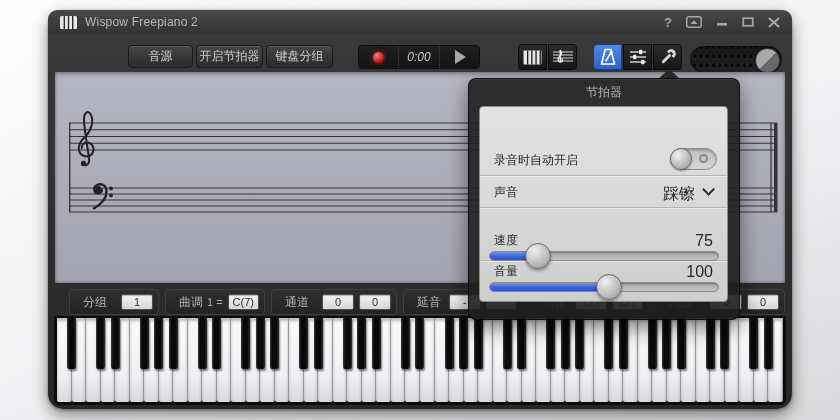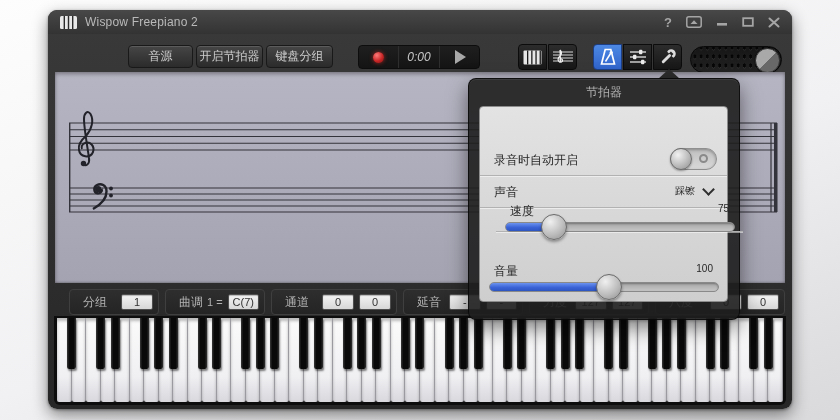--- a/index.html
+++ b/index.html
@@ -5,21 +5,21 @@
   * { margin:0; padding:0; box-sizing:border-box; }
   html,body { width:840px; height:420px; overflow:hidden; }
   body {
     font-family:"Liberation Sans","DejaVu Sans",sans-serif;
     background:linear-gradient(160deg,#fdfdfd 0%,#f1f1f3 55%,#d9d9db 100%);
     position:relative;
   }
   .app-window {
     position:absolute; left:48px; top:10px; width:744px; height:399px;
     background:linear-gradient(#3a3a3a,#262626);
-    border-radius:9px;
+    border-radius:15px;
     box-shadow:0 6px 16px rgba(0,0,0,.45), 0 1px 3px rgba(0,0,0,.4);
   }
   
   .titlebar { position:absolute; left:0; top:0; right:0; height:24px;
     background:linear-gradient(#484848,#333);
     border-radius:9px 9px 0 0; display:flex; align-items:center; padding:0 12px; }
   .titlebar .app-icon { margin-right:8px; display:flex; }
   .titlebar .title { color:#b9b9b9; font-size:12px; letter-spacing:.2px; }
   .win-controls { margin-left:auto; display:flex; align-items:center; gap:14px; }
   .win-btn { color:#a5a5a5; font-size:13px; font-weight:bold; display:flex; align-items:center; justify-content:center; height:16px; cursor:default; }
@@ -92,21 +92,21 @@
     background:rgba(30,30,30,.90); border:1px solid rgba(0,0,0,.65); border-radius:8px;
     box-shadow:0 8px 20px rgba(0,0,0,.5), inset 0 1px 0 rgba(255,255,255,.08); }
   .popup-title { position:absolute; left:0; top:16px; width:100%; text-align:center;
     color:#b2b2b2; font-size:12px; }
   .popup-body { position:absolute; left:11px; top:38px; width:249px; height:196px;
     background:linear-gradient(#e3e3e3,#cecece); border:1px solid #8c8c8c; border-radius:4px; }
   .p-row { position:absolute; left:0; width:100%; border-bottom:1px solid #b2b2b2;
     box-shadow:0 1px 0 rgba(255,255,255,.5); }
   .p-row:last-child { border-bottom:none; box-shadow:none;padding-left:12px; }
   .p-label { position:absolute; left:14px; color:#262626; font-size:12px; }
-  .p-value { position:absolute; right:14px; color:#262626; font-size:10px; }
+  .p-value { position:absolute; right:14px; color:#262626; font-size:16px; }
   
   .toggle { position:absolute; right:10px; width:47px; height:22px; border-radius:11px;
     background:linear-gradient(#bfbfbf,#d9d9d9); border:1px solid #8f8f8f;
     box-shadow:inset 0 1px 3px rgba(0,0,0,.3); }
   .toggle-thumb { position:absolute; left:-1px; top:-1px; width:22px; height:22px; border-radius:50%;
     background:radial-gradient(circle at 35% 30%,#f2f2f2,#a8a8a8 75%,#8d8d8d);
     border:1px solid #6e6e6e; box-shadow:0 1px 2px rgba(0,0,0,.35); }
   .toggle-off-mark { position:absolute; right:8px; top:5px; width:9px; height:9px; border-radius:50%;
     border:2px solid #8a8a8a; }
   
@@ -402,21 +402,21 @@
           <span class="toggle-thumb"></span>
         </div>
       </div>
 
       <div class="p-row" style="top:69px;height:32px;">
         <span class="p-label" style="top:8px;">声音</span>
         <span class="p-value" style="top:8px;right:32px;">踩镲</span>
         <span class="chevron-down" style="top:9px;"></span>
       </div>
 
-      <div class="p-row" style="top:89px;height:36px;margin-left:16px;">
+      <div class="p-row" style="top:118px;height:36px;">
         <span class="p-label" style="top:7px;">速度</span>
         <span class="p-value" style="top:7px;">75</span>
         <div class="slider" style="top:26px;">
           <div class="slider-fill" style="width: 21%;"></div>
           <div class="slider-thumb" style="left: calc(21% - 13px);"></div>
         </div>
       </div>
 
       <div class="p-row" style="top:149px;height:47px;">
         <span class="p-label" style="top:7px;">音量</span>

